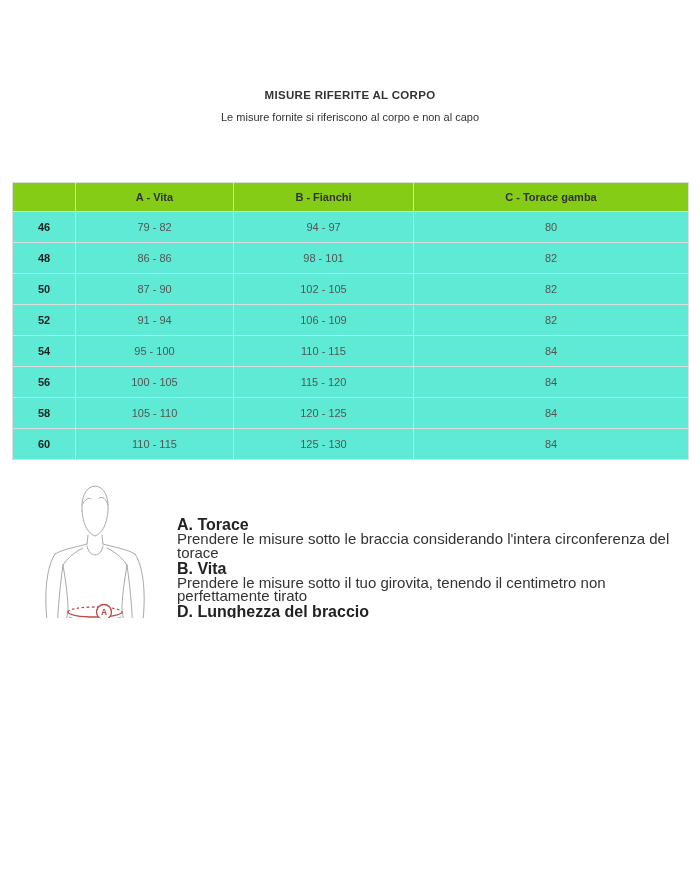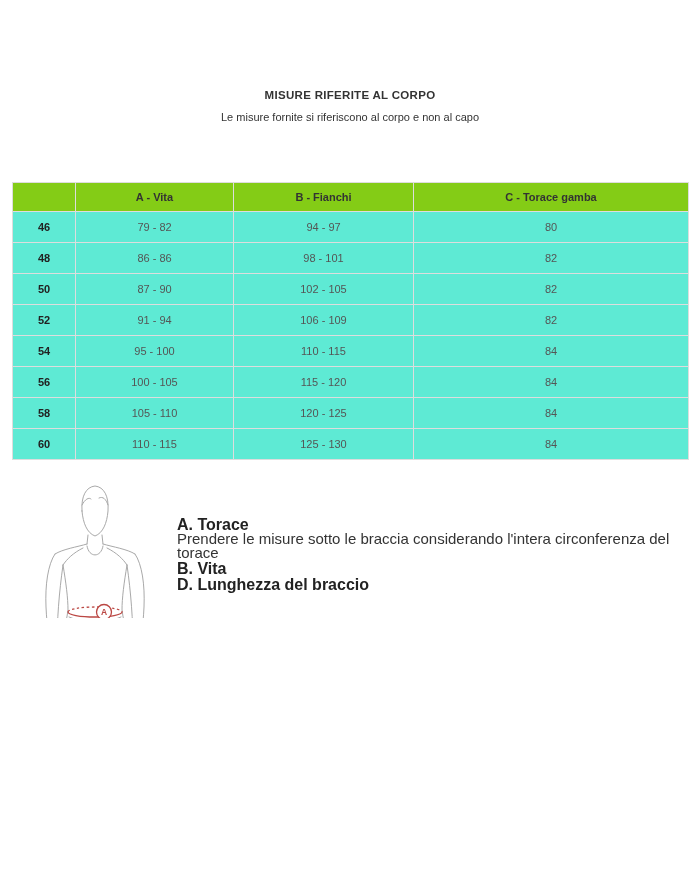--- a/index.html
+++ b/index.html
@@ -178,19 +178,20 @@
     </svg>
   </div>
 
   <div class="guide">
     <div class="item">
       <div class="lbl">A. Torace</div>
       <div class="dsc">Prendere le misure sotto le braccia considerando l'intera circonferenza del torace</div>
     </div>
     <div class="item">
       <div class="lbl">B. Vita</div>
+      <div class="dsc">Prendere le misure sotto il tuo girovita, tenendo il centimetro non perfettamente tirato</div>
     </div>
     <div class="item">
       <div class="lbl">D. Lunghezza del braccio</div>
     </div>
   </div>
 
 </div>
 
 </body></html>

